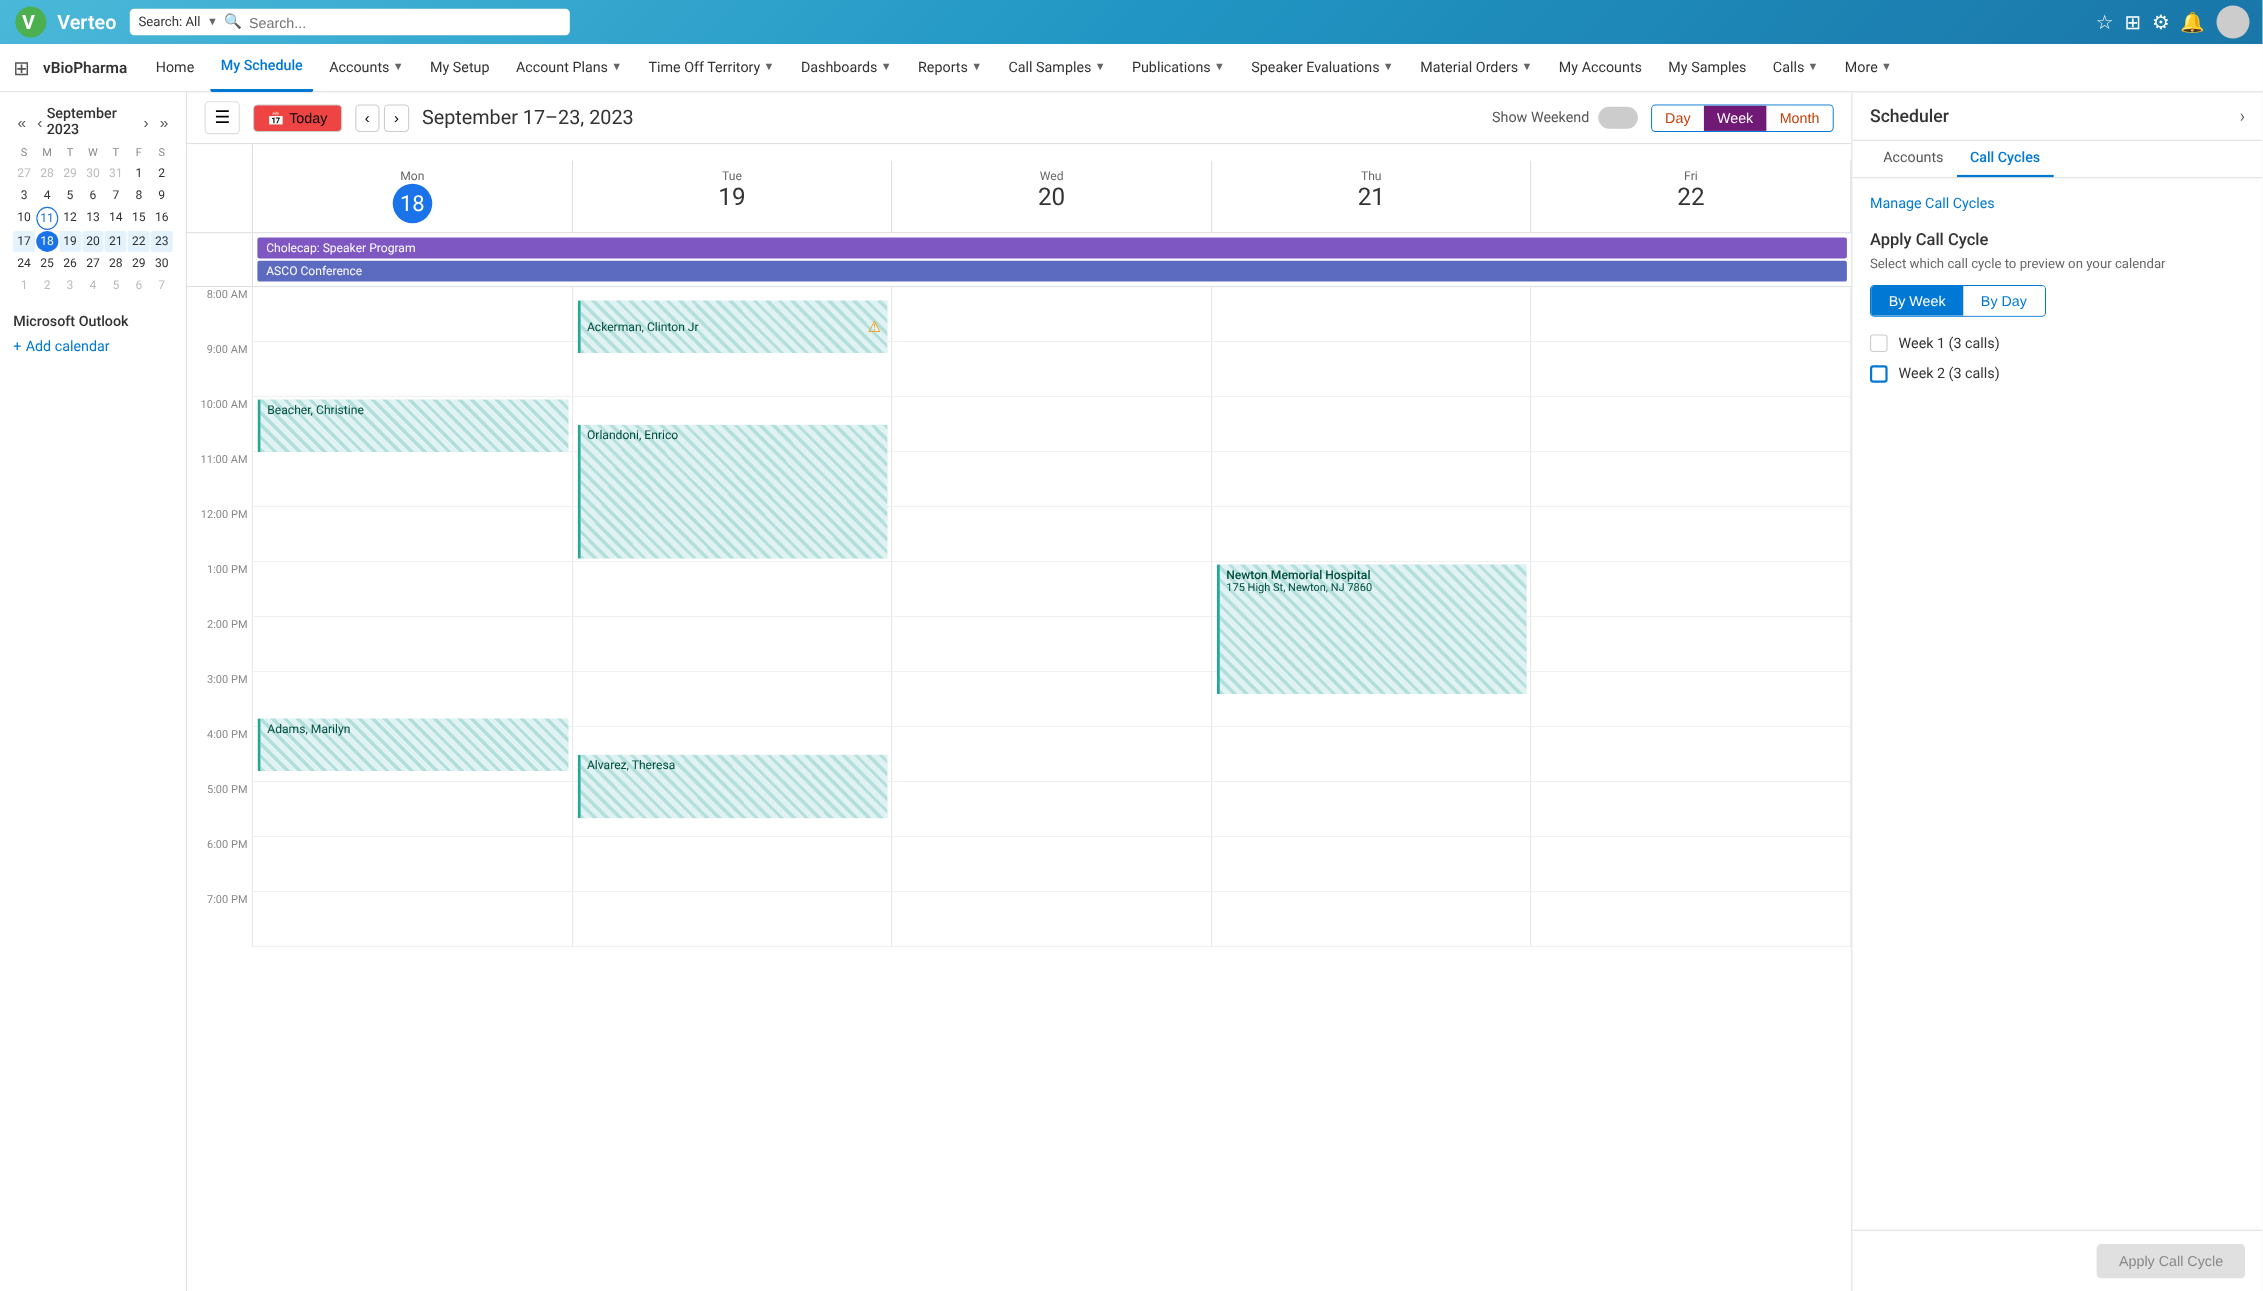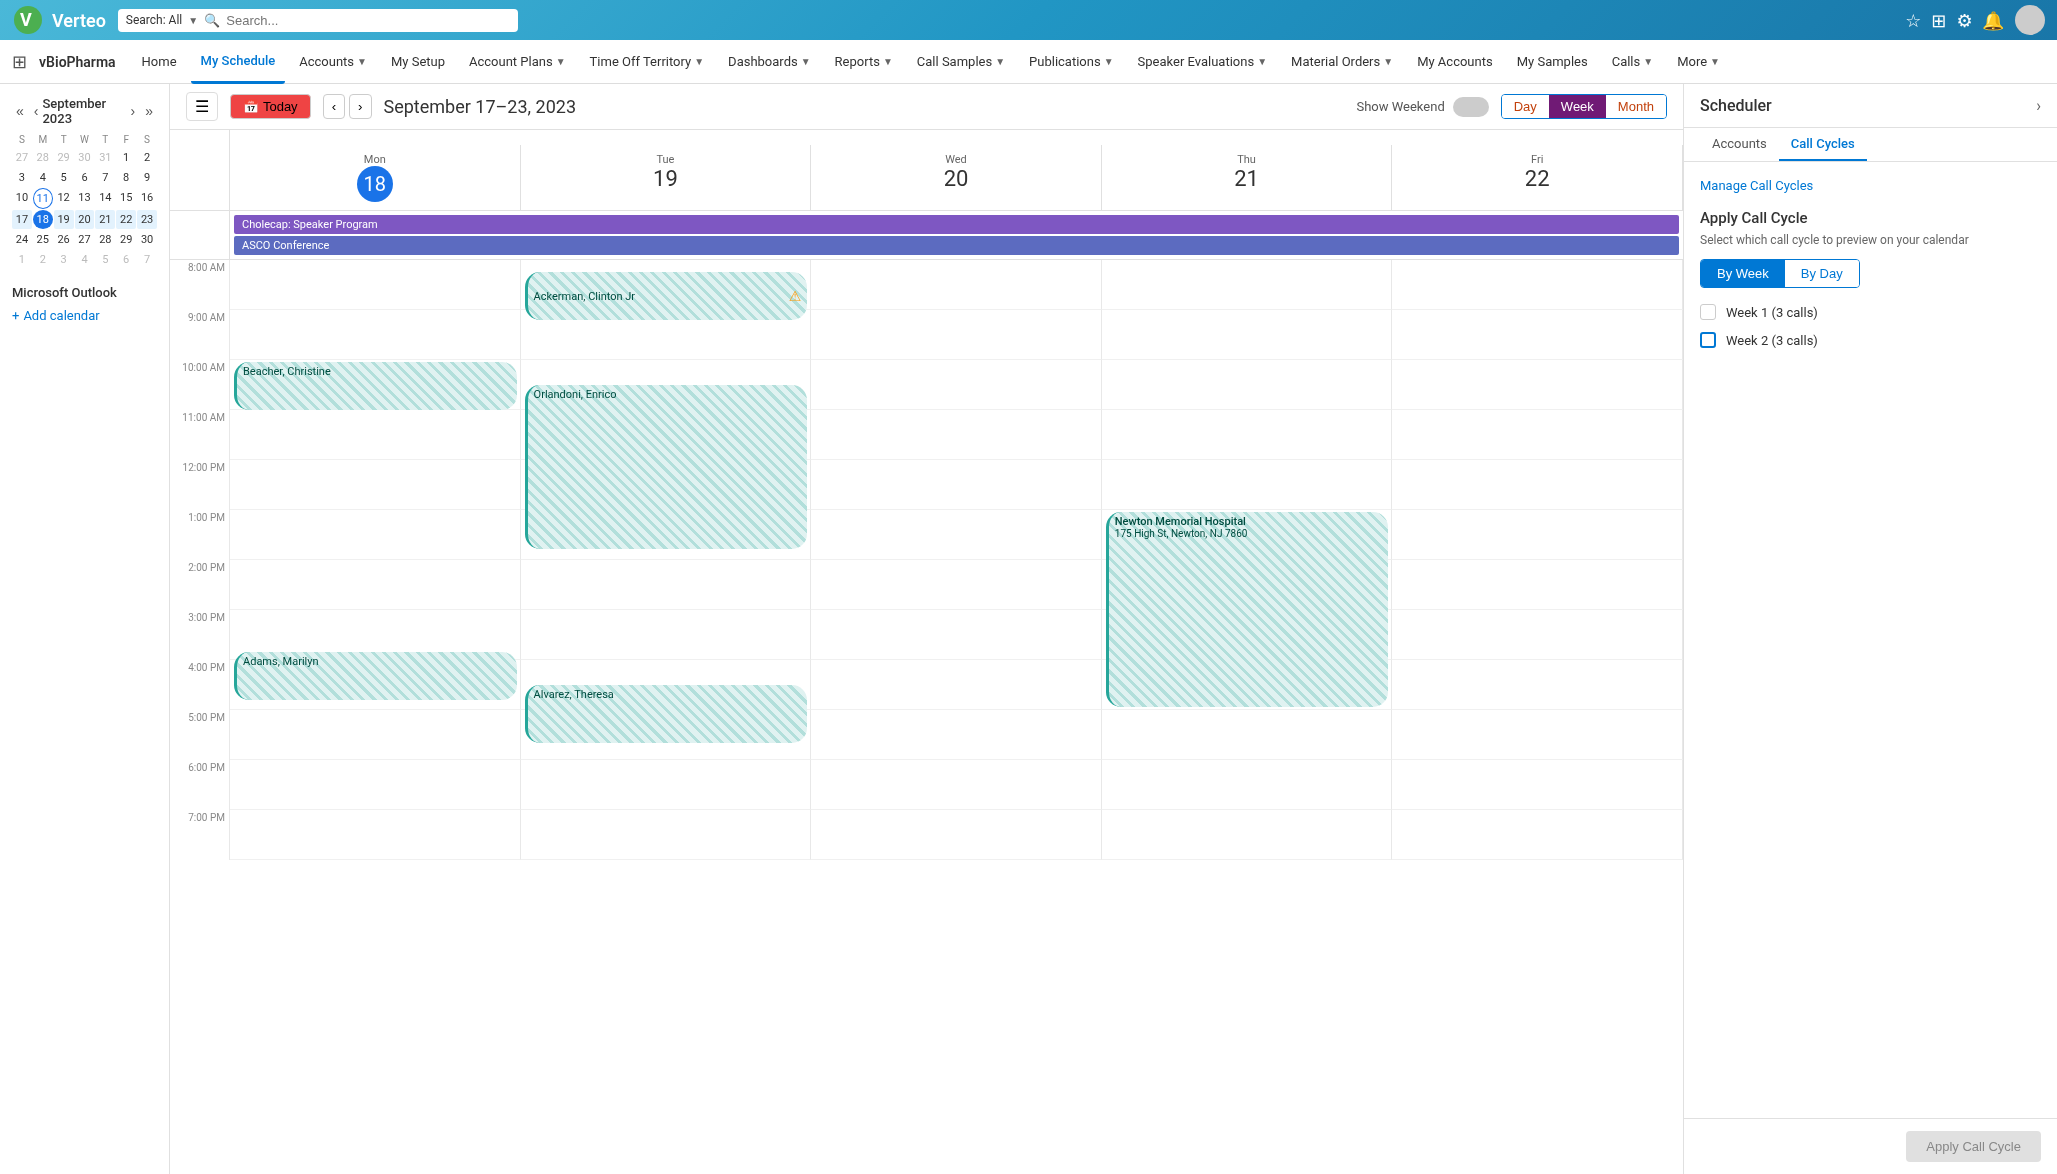--- a/index.html
+++ b/index.html
@@ -76,21 +76,21 @@
     .all-day-event-span { background: #b39ddb; color: white; padding: 2px 8px; font-size: 11px; border-radius: 2px; margin: 2px 2px; }
     .event-purple { background: #7e57c2; color: white; }
 
     
     .time-grid-container { flex: 1; overflow-y: auto; position: relative; }
     .time-slot { border-right: 1px solid #e8e8e8; border-bottom: 1px solid #f0f0f0; height: 50px; position: relative; }
     .time-label { font-size: 10px; color: #888; padding: 2px 4px; text-align: right; border-right: 1px solid #e8e8e8; height: 50px; display: flex; align-items: flex-start; justify-content: flex-end; padding-top: 2px; }
 
     
     .cal-event {
-      position: absolute; border-radius: 15px; padding: 3px 6px;
+      position: absolute; border-radius: 1px; padding: 3px 6px;
       font-size: 11px; cursor: pointer; overflow: hidden; z-index: 2;
     }
     .event-teal { background: repeating-linear-gradient(45deg, #b2dfdb, #b2dfdb 3px, #e0f2f1 3px, #e0f2f1 8px); border-left: 3px solid #26a69a; color: #004d40; }
 
     
     .right-sidebar { width: 374px; border-left: 1px solid #e0e0e0; background: white; display: flex; flex-direction: column; flex-shrink: 0; }
     .right-sidebar-header { display: flex; align-items: center; justify-content: space-between; padding: 12px 16px; border-bottom: 1px solid #e0e0e0; }
     .scheduler-title { font-size: 16px; font-weight: 500; color: #333; }
     .sidebar-tabs { display: flex; gap: 0; border-bottom: 1px solid #e0e0e0; padding: 0 16px; }
     .sidebar-tab { padding: 8px 12px; cursor: pointer; font-size: 13px; color: #555; border-bottom: 2px solid transparent; }
@@ -454,34 +454,34 @@
               </div>
             </div>
 
             <div style="position:relative;">
 
               <div class="cal-event event-teal" style="pointer-events:auto;top:12px;left:4px;right:4px;height:48px;position:absolute;display:flex;align-items:center;justify-content:space-between;">
                 <span>Ackerman, Clinton Jr</span>
                 <span style="color:#ff9800;font-size:14px;">⚠</span>
               </div>
 
-              <div class="cal-event event-teal" style="pointer-events:auto;top:125px;left:4px;right:4px;height:164px;position:absolute;">
+              <div class="cal-event event-teal" style="pointer-events:auto;top:125px;left:4px;right:4px;height:122px;position:absolute;">
                 <span>Orlandoni, Enrico</span>
               </div>
 
               <div class="cal-event event-teal" style="pointer-events:auto;top:425px;left:4px;right:4px;height:58px;position:absolute;">
                 <span>Alvarez, Theresa</span>
               </div>
             </div>
 
             <div style="position:relative;"></div>
 
             <div style="position:relative;">
 
-              <div class="cal-event event-teal" style="pointer-events:auto;top:252px;left:4px;right:4px;height:195px;position:absolute;">
+              <div class="cal-event event-teal" style="pointer-events:auto;top:252px;left:4px;right:4px;height:118px;position:absolute;">
                 <div style="font-weight:500;">Newton Memorial Hospital</div>
                 <div style="font-size:10px;">175 High St, Newton, NJ 7860</div>
               </div>
             </div>
 
             <div style="position:relative;"></div>
           </div>
         </div>
       </div>
     </div>

